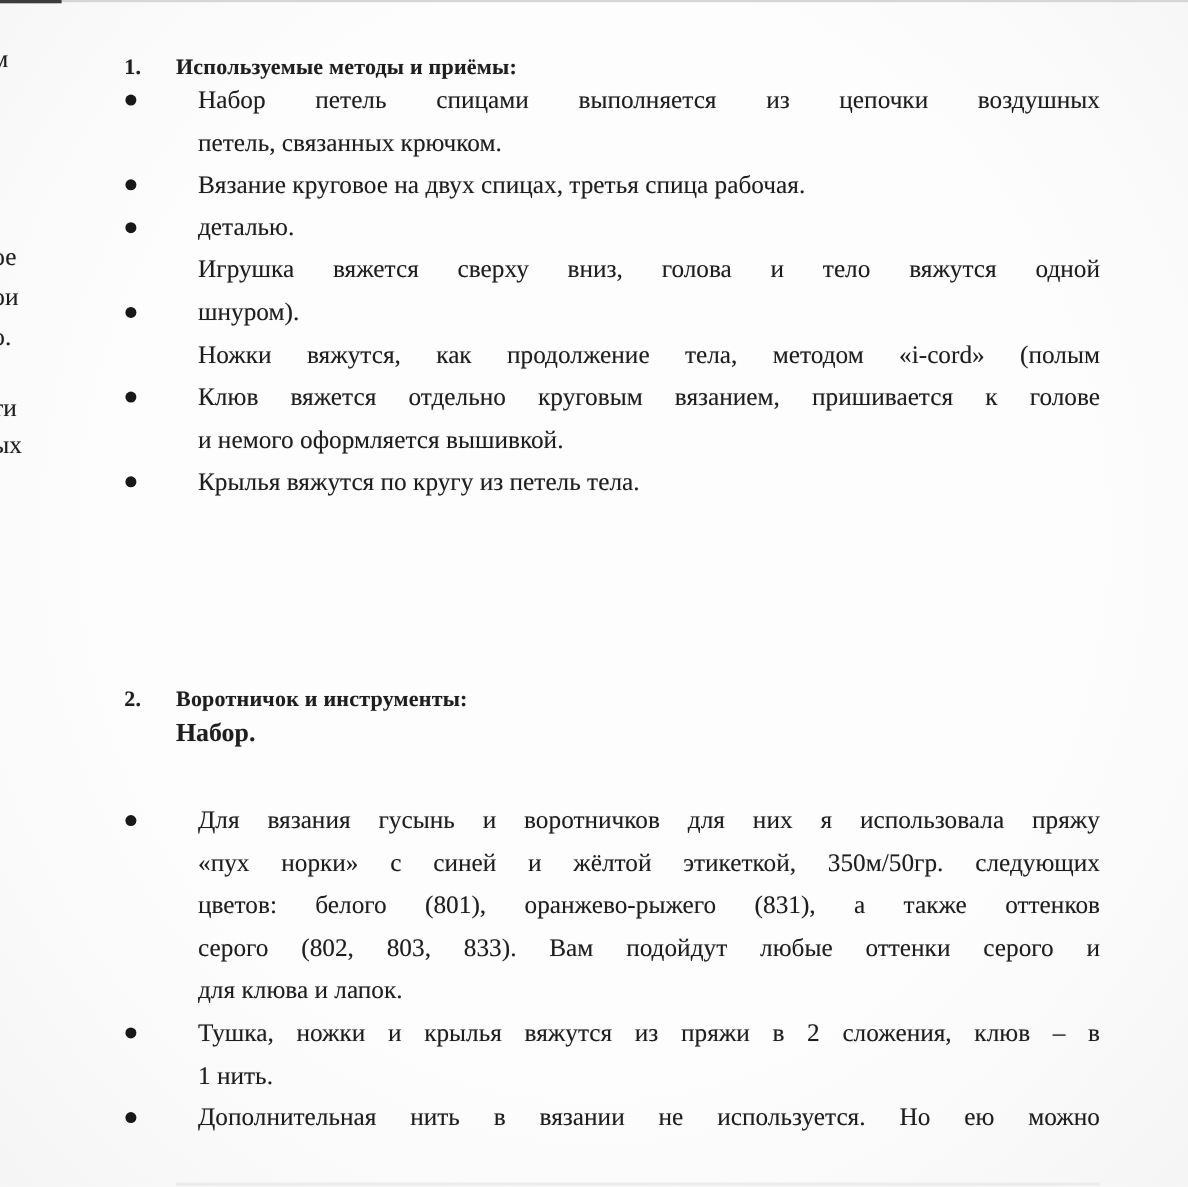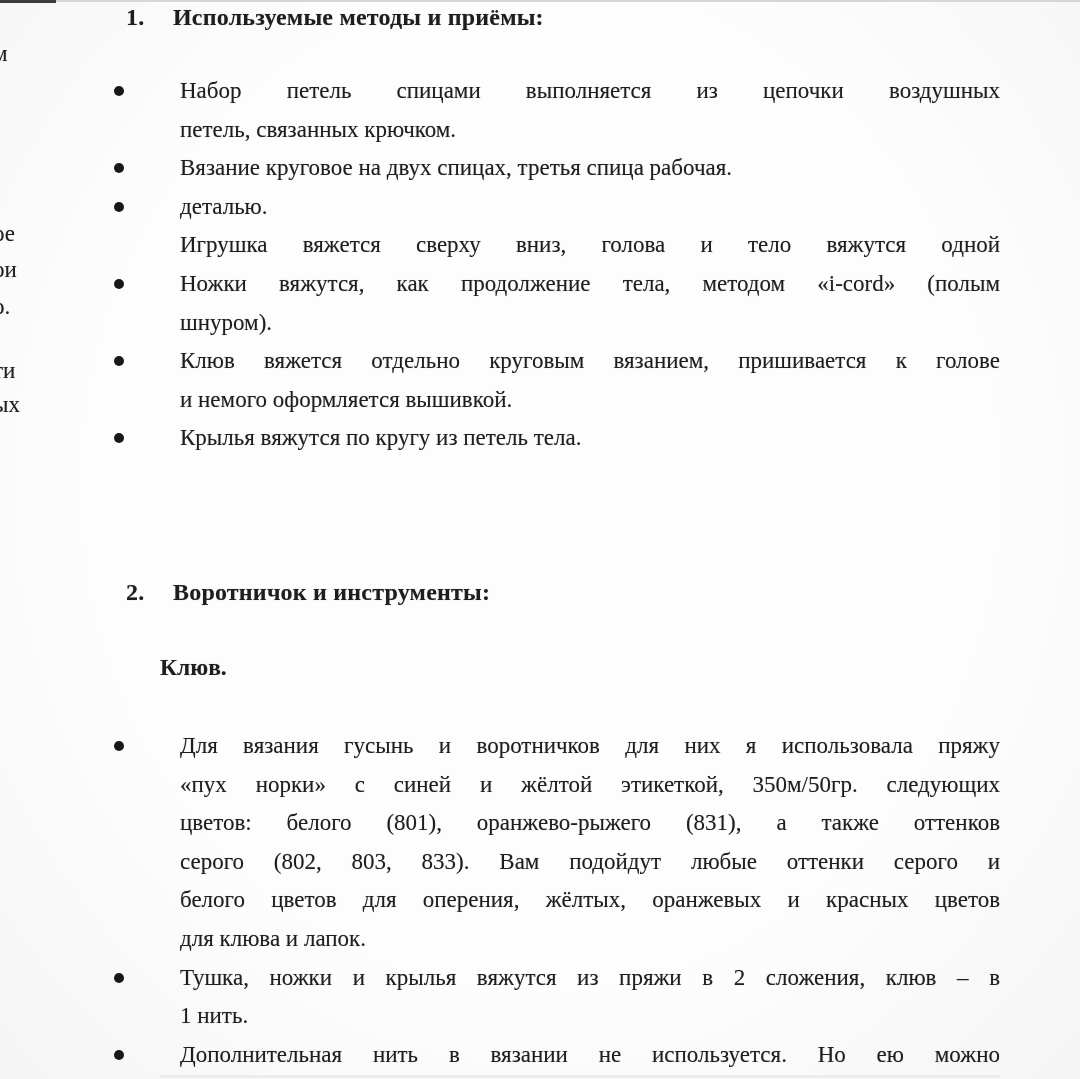--- a/index.html
+++ b/index.html
@@ -5,23 +5,24 @@
   html,body{margin:0;padding:0;}
   body{
     width:1080px;height:1079px;overflow:hidden;position:relative;
     background:radial-gradient(ellipse at 50% 45%, #fdfdfd 60%, #f5f5f5 100%);
     font-family:"Liberation Serif","DejaVu Serif",serif;
     color:#1e1e1e;
     -webkit-font-smoothing:antialiased;
   }
   #page{position:absolute;inset:0;}
   .heading{
-    position:absolute;left:126px;font-weight:bold;font-size:24px;
+    position:absolute;left:113px;font-weight:bold;font-size:20px;
     line-height:34px;white-space:nowrap;letter-spacing:.2px;
     text-shadow:0 0 1px rgba(40,40,40,.35);
+    margin-top:44px;
   }
   .head-num{display:inline-block;width:47px;}
   .subhead{
     position:absolute;left:160px;font-weight:bold;font-size:23.5px;
     line-height:34px;text-shadow:0 0 1px rgba(40,40,40,.35);
   }
   .list{position:absolute;left:160px;width:840px;}
   .item{position:relative;}
   .line{
     height:38.6px;line-height:38.6px;font-size:23px;
@@ -59,43 +60,42 @@
         <span class="bullet"></span>
         <div class="line">Вязание круговое на двух спицах, третья спица рабочая.</div>
       </div>
       <div class="item">
         <span class="bullet"></span>
         <div class="line">деталью.</div>
         <div class="line just">Игрушка вяжется сверху вниз, голова и тело вяжутся одной</div>
       </div>
       <div class="item">
         <span class="bullet"></span>
+        <div class="line">шнуром).</div>
         <div class="line just">Ножки вяжутся, как продолжение тела, методом «i-cord» (полым</div>
-        <div class="line">шнуром).</div>
       </div>
       <div class="item">
         <span class="bullet"></span>
         <div class="line just">Клюв вяжется отдельно круговым вязанием, пришивается к голове</div>
         <div class="line">и немого оформляется вышивкой.</div>
       </div>
       <div class="item">
         <span class="bullet"></span>
         <div class="line">Крылья вяжутся по кругу из петель тела.</div>
       </div>
     </div>
     <div class="heading" style="top: 575px;"><span class="head-num">2.</span><span>Воротничок и инструменты:</span></div>
-    <div class="subhead" style="top: 650px;">Клюв.</div>
+    <div class="subhead" style="top: 650px;">Набор.</div>
     <div class="list" style="top: 727px;">
       <div class="item">
         <span class="bullet"></span>
         <div class="line just">Для вязания гусынь и воротничков для них я использовала пряжу</div>
         <div class="line just">«пух норки» с синей и жёлтой этикеткой, 350м/50гр. следующих</div>
         <div class="line just">цветов: белого (801), оранжево-рыжего (831), а также оттенков</div>
         <div class="line just">серого (802, 803, 833). Вам подойдут любые оттенки серого и</div>
-        <div class="line just">белого цветов для оперения, жёлтых, оранжевых и красных цветов</div>
         <div class="line">для клюва и лапок.</div>
       </div>
       <div class="item">
         <span class="bullet"></span>
         <div class="line just">Тушка, ножки и крылья вяжутся из пряжи в 2 сложения, клюв – в</div>
         <div class="line">1 нить.</div>
       </div>
       <div class="item">
         <span class="bullet"></span>
         <div class="line just">Дополнительная нить в вязании не используется. Но ею можно</div>

